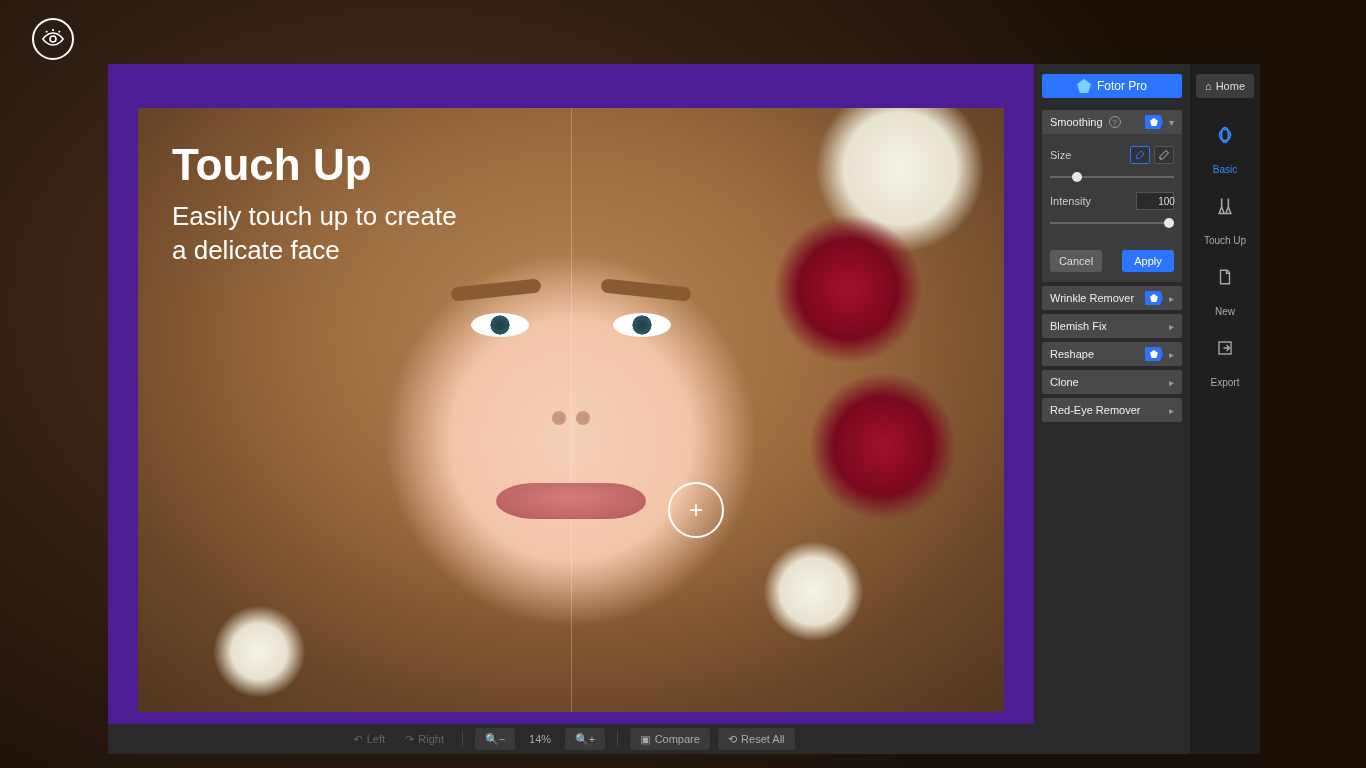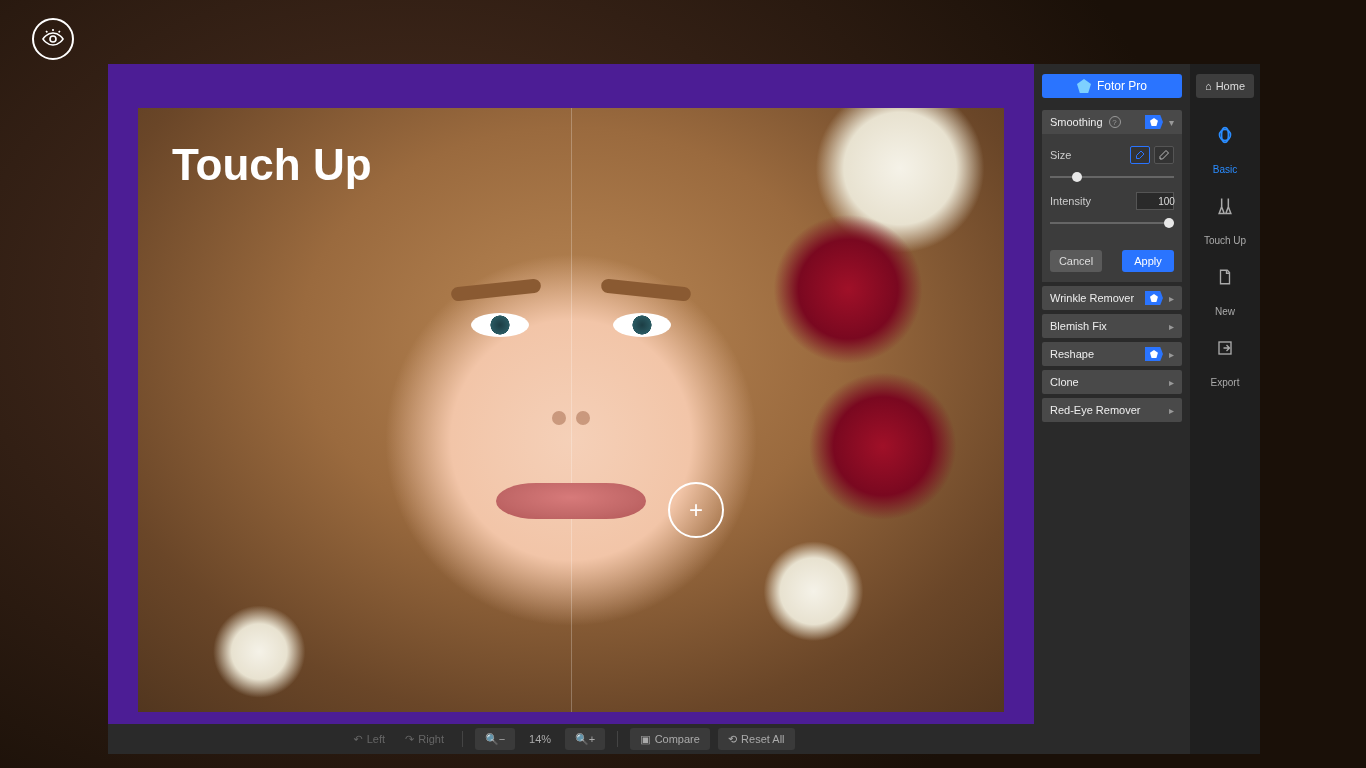--- a/index.html
+++ b/index.html
@@ -150,20 +150,22 @@
         <div class="face">
           <div class="browL"></div>
             <div class="browR"></div>
           <div class="eyeL"></div>
             <div class="eyeR"></div>
           <div class="nose"></div>
           <div class="lips"></div>
         </div>
         <div class="overlay-title">
           <h1>Touch Up</h1>
+          <p style="white-space:pre-line">Easily touch up to create
+a delicate face</p>
         </div>
         <div class="brush-cursor">
           <span>+</span>
         </div>
       </div>
     </div>
     <div class="bottom-bar">
       <div class="bb-item disabled">
         <span>↶</span>
         <span>Left</span>

